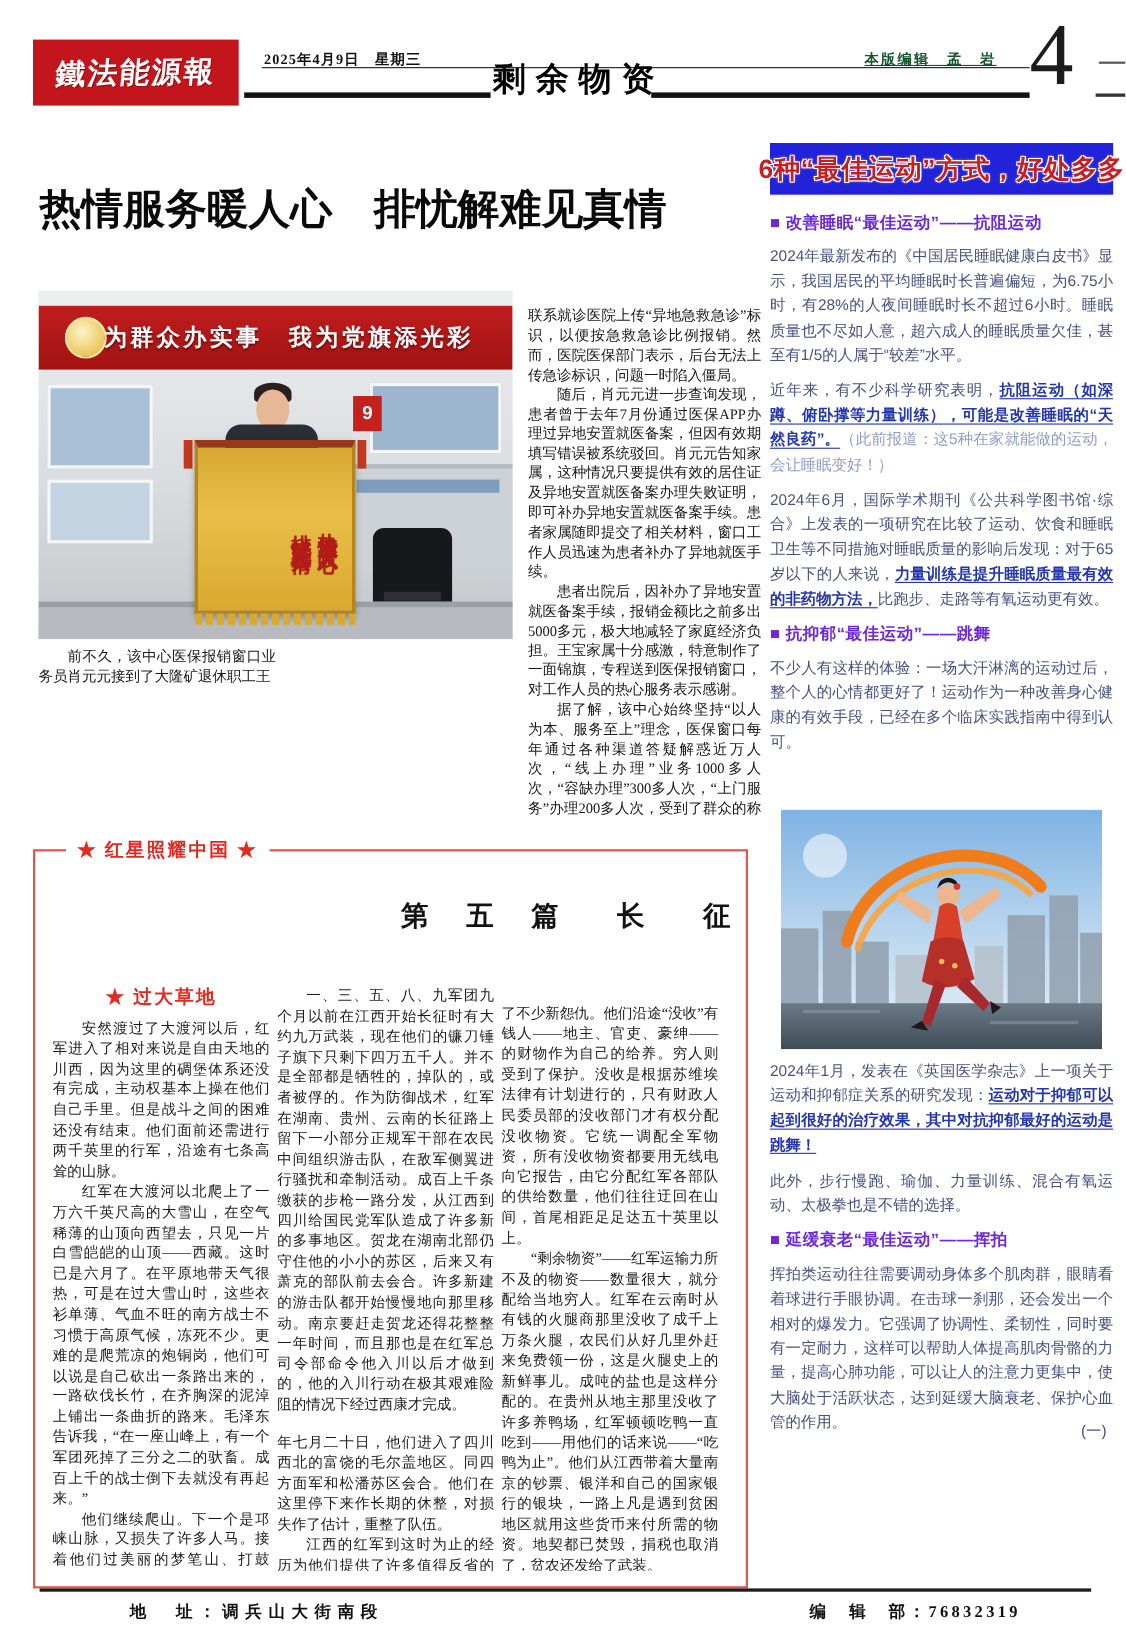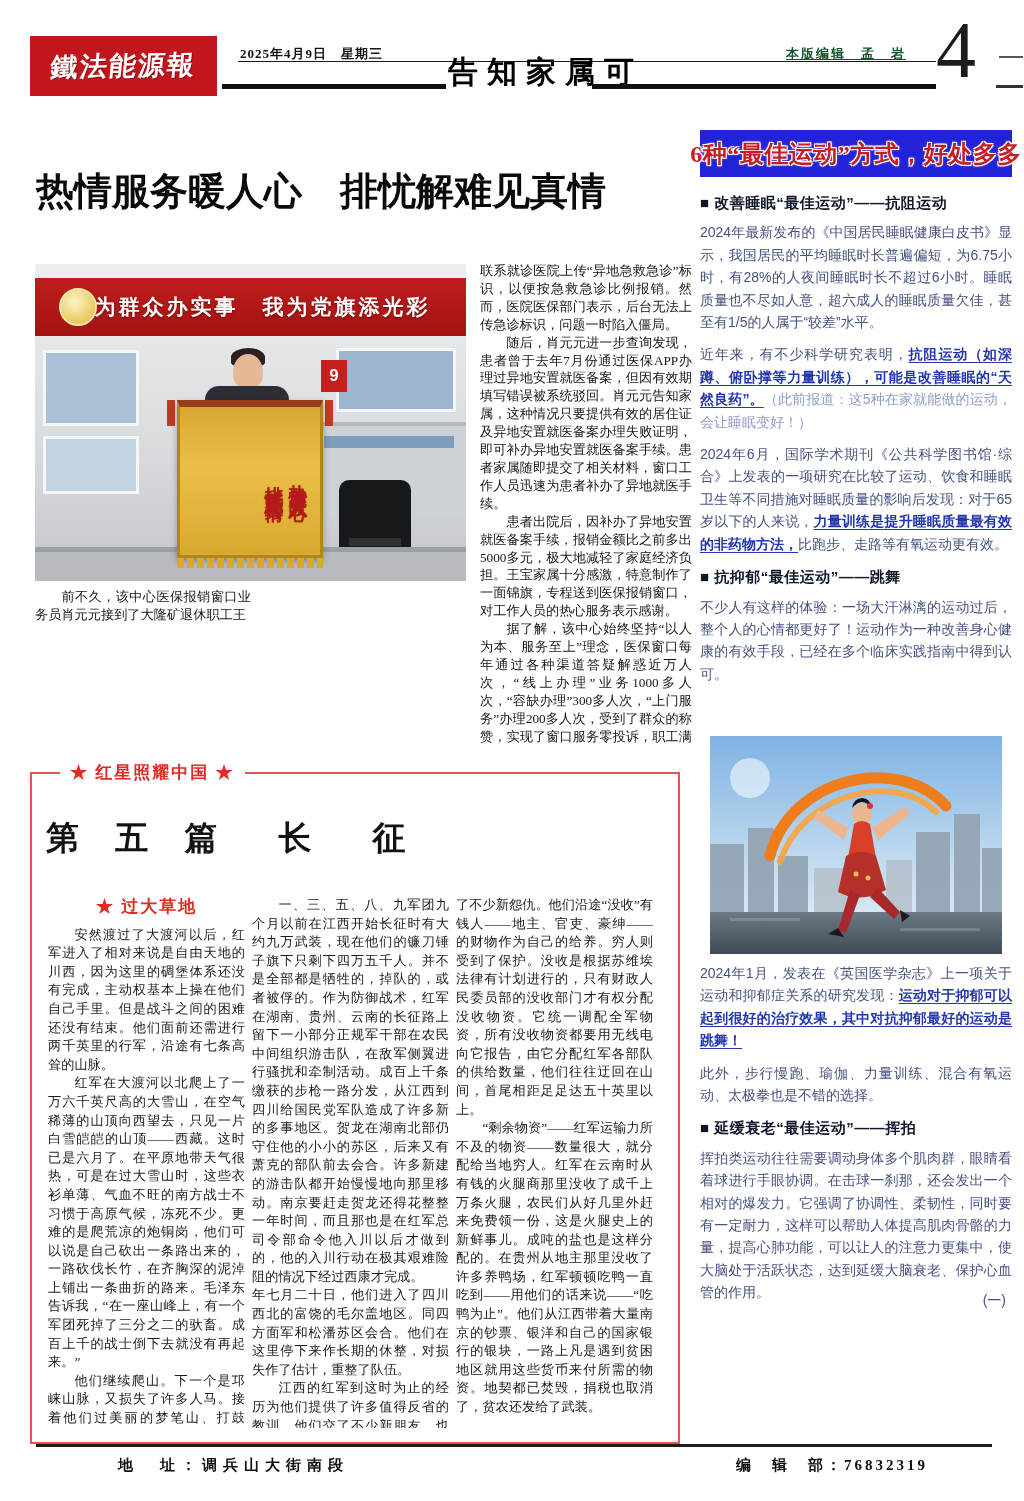--- a/index.html
+++ b/index.html
@@ -38,21 +38,21 @@
   .lead-headline {
     left:36px; top:146px; width:656px; height:90px;
     font-family:"Liberation Sans",sans-serif; font-weight:bold; font-size:38px;
     letter-spacing:0px; color:#0a0a0a; line-height:90px; white-space:nowrap;
   }
   .news-col { text-align:justify; word-break:break-all; font-size:13.2px; line-height:18.2px; color:#161616; overflow:hidden; }
   .col-a { left:35px;  top:588px; width:216px; height:162px; }
   .col-b { left:258px; top:588px; width:214px; height:162px; }
   .col-c { left:480px; top:262px; width:212px; height:484px; line-height:17.9px; }
   .np-p { text-indent:2em; margin:0; }
-  .noindent { text-indent:0; }
+  .noindent { text-indent:0;margin-top:16px; }
   .seg-lead { font-weight:bold; }
 
   
   .lead-photo {
     left:35px; top:264px; width:431px; height:317px; overflow:hidden;
     background:linear-gradient(180deg,#eceeef 0%,#dadde0 55%,#c2c6ca 100%);
   }
   .ph-banner {
     position:absolute; left:0; top:14px; width:100%; height:58px;
     background:linear-gradient(180deg,#c01d1d,#a31212);
@@ -97,43 +97,43 @@
   .ph-chair::after { content:""; position:absolute; left:10px; top:58px; width:52px; height:8px; background:#2e3033; }
   .ph-desk { position:absolute; left:0; bottom:0; width:100%; height:34px; background:#b7bbbf; border-top:5px solid #9aa0a5; }
 
   
   .box-article { left:30px; top:772px; width:650px; height:672px; border:2px solid #e4554e; background:#fff; }
   .box-label {
     position:absolute; left:28px; top:-13px; background:#fff; padding:0 10px;
     color:#e02a22; font-weight:bold; font-size:17px; letter-spacing:2px;
   }
   .box-title {
-    margin-top:42px; text-align:left; font-size:33px; font-weight:600;
+    margin-top:42px; text-align:right; font-size:25px; font-weight:600;
     letter-spacing:14px; color:#121212; text-indent:14px;
   }
   .box-cols { position:absolute; left:16px; right:16px; top:122px; bottom:14px; display:flex; gap:7px; }
   .box-col { width:197px; height:100%; text-align:justify; word-break:break-all; font-size:13.2px; line-height:18.6px; color:#1a1a1a; overflow:hidden; }
   .box-subhead { color:#e02a22; font-weight:bold; font-size:17px; text-align:center; letter-spacing:2px; margin:2px 0 9px; }
 
   
   .fitness-banner {
     left:700px; top:130px; width:312px; height:47px; background:#2222d8;
     display:flex; align-items:center; justify-content:center;
-    font-family:Liberation Serif, serif; font-weight:bold; font-size:24px; letter-spacing:0.5px;
+    font-family:Liberation Sans, sans-serif; font-weight:bold; font-size:24px; letter-spacing:0.5px;
     color:#c41f25;
     text-shadow:-1px -1px 0 #fff,1px -1px 0 #fff,-1px 1px 0 #fff,1px 1px 0 #fff,0 0 3px #fff;
     white-space:nowrap;
   }
   .fit-col {
     font-family:"Liberation Sans",sans-serif; font-size:14px; line-height:22.4px;
     color:#46527f; text-align:justify; word-break:break-all; overflow:hidden;
   }
   .fit-top    { left:700px; top:190px; width:312px; height:544px; }
   .fit-bottom { left:700px; top:962px; width:312px; height:480px; }
-  .f-head { color:#0f172a; font-weight:bold; font-size:15px; margin:11px 0 7px; letter-spacing:0.5px; }
+  .f-head { color:#6d28d9; font-weight:bold; font-size:15px; margin:11px 0 7px; letter-spacing:0.5px; }
   .fit-top .f-head:first-child { margin-top:2px; }
   .f-p { margin:0 0 10px; }
   .seg-em { color:#2336ad; font-weight:bold; text-decoration:underline; text-underline-offset:3px; }
   .seg-light { color:#8f9cc7; }
   .f-end { text-align:right; margin-top:-25px; padding-right:6px; color:#46527f; }
 
   .dancer-photo { left:710px; top:736px; width:292px; height:218px; overflow:hidden; }
 
   
   .footer-rule { left:36px; top:1444px; width:956px; height:3px; background:#1d1d1d; }
@@ -146,21 +146,21 @@
 <div id="page">
 
   <div class="abs masthead">
     <span>鐵法能源報</span>
   </div>
   <div class="abs issue-date">2025年4月9日　星期三</div>
   <div class="abs page-editor">
     <span>本版编辑</span>　<span>孟　岩</span>
   </div>
   <div class="abs thin-rule"></div>
-  <div class="abs section-title">告知家属可</div>
+  <div class="abs section-title">剩余物资</div>
   <div class="abs rule-left"></div>
   <div class="abs rule-right"></div>
   <div class="abs page-number">4</div>
   <div class="abs tick1"></div>
   <div class="abs tick2"></div>
 
   <div class="abs lead-headline">热情服务暖人心　排忧解难见真情</div>
 
   <div class="abs lead-photo">
     <div class="ph-banner">

